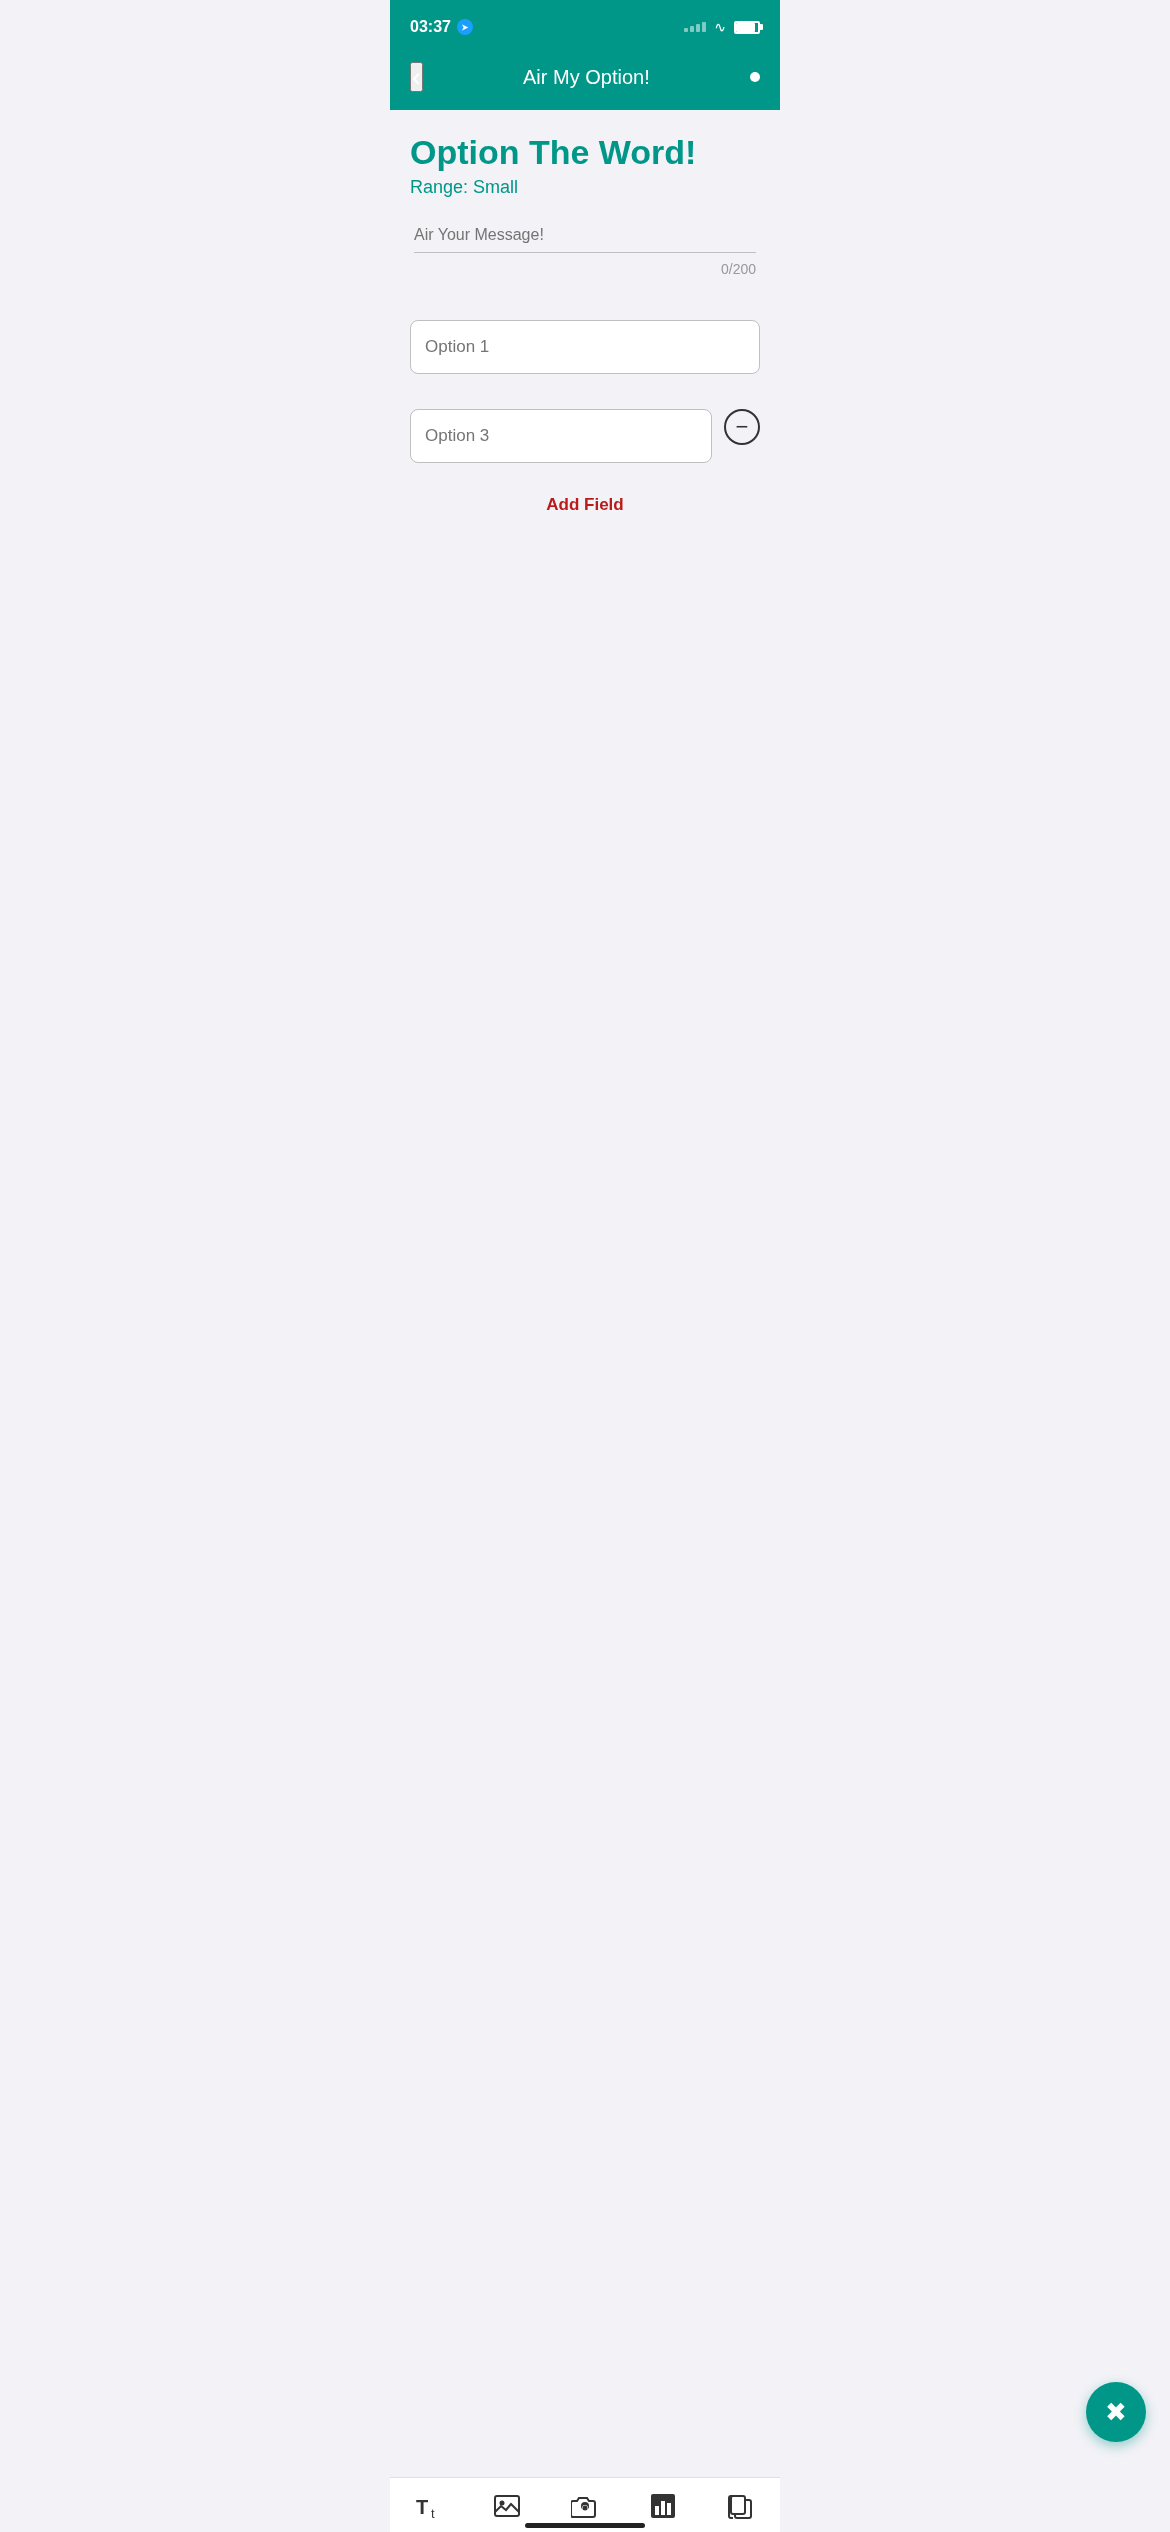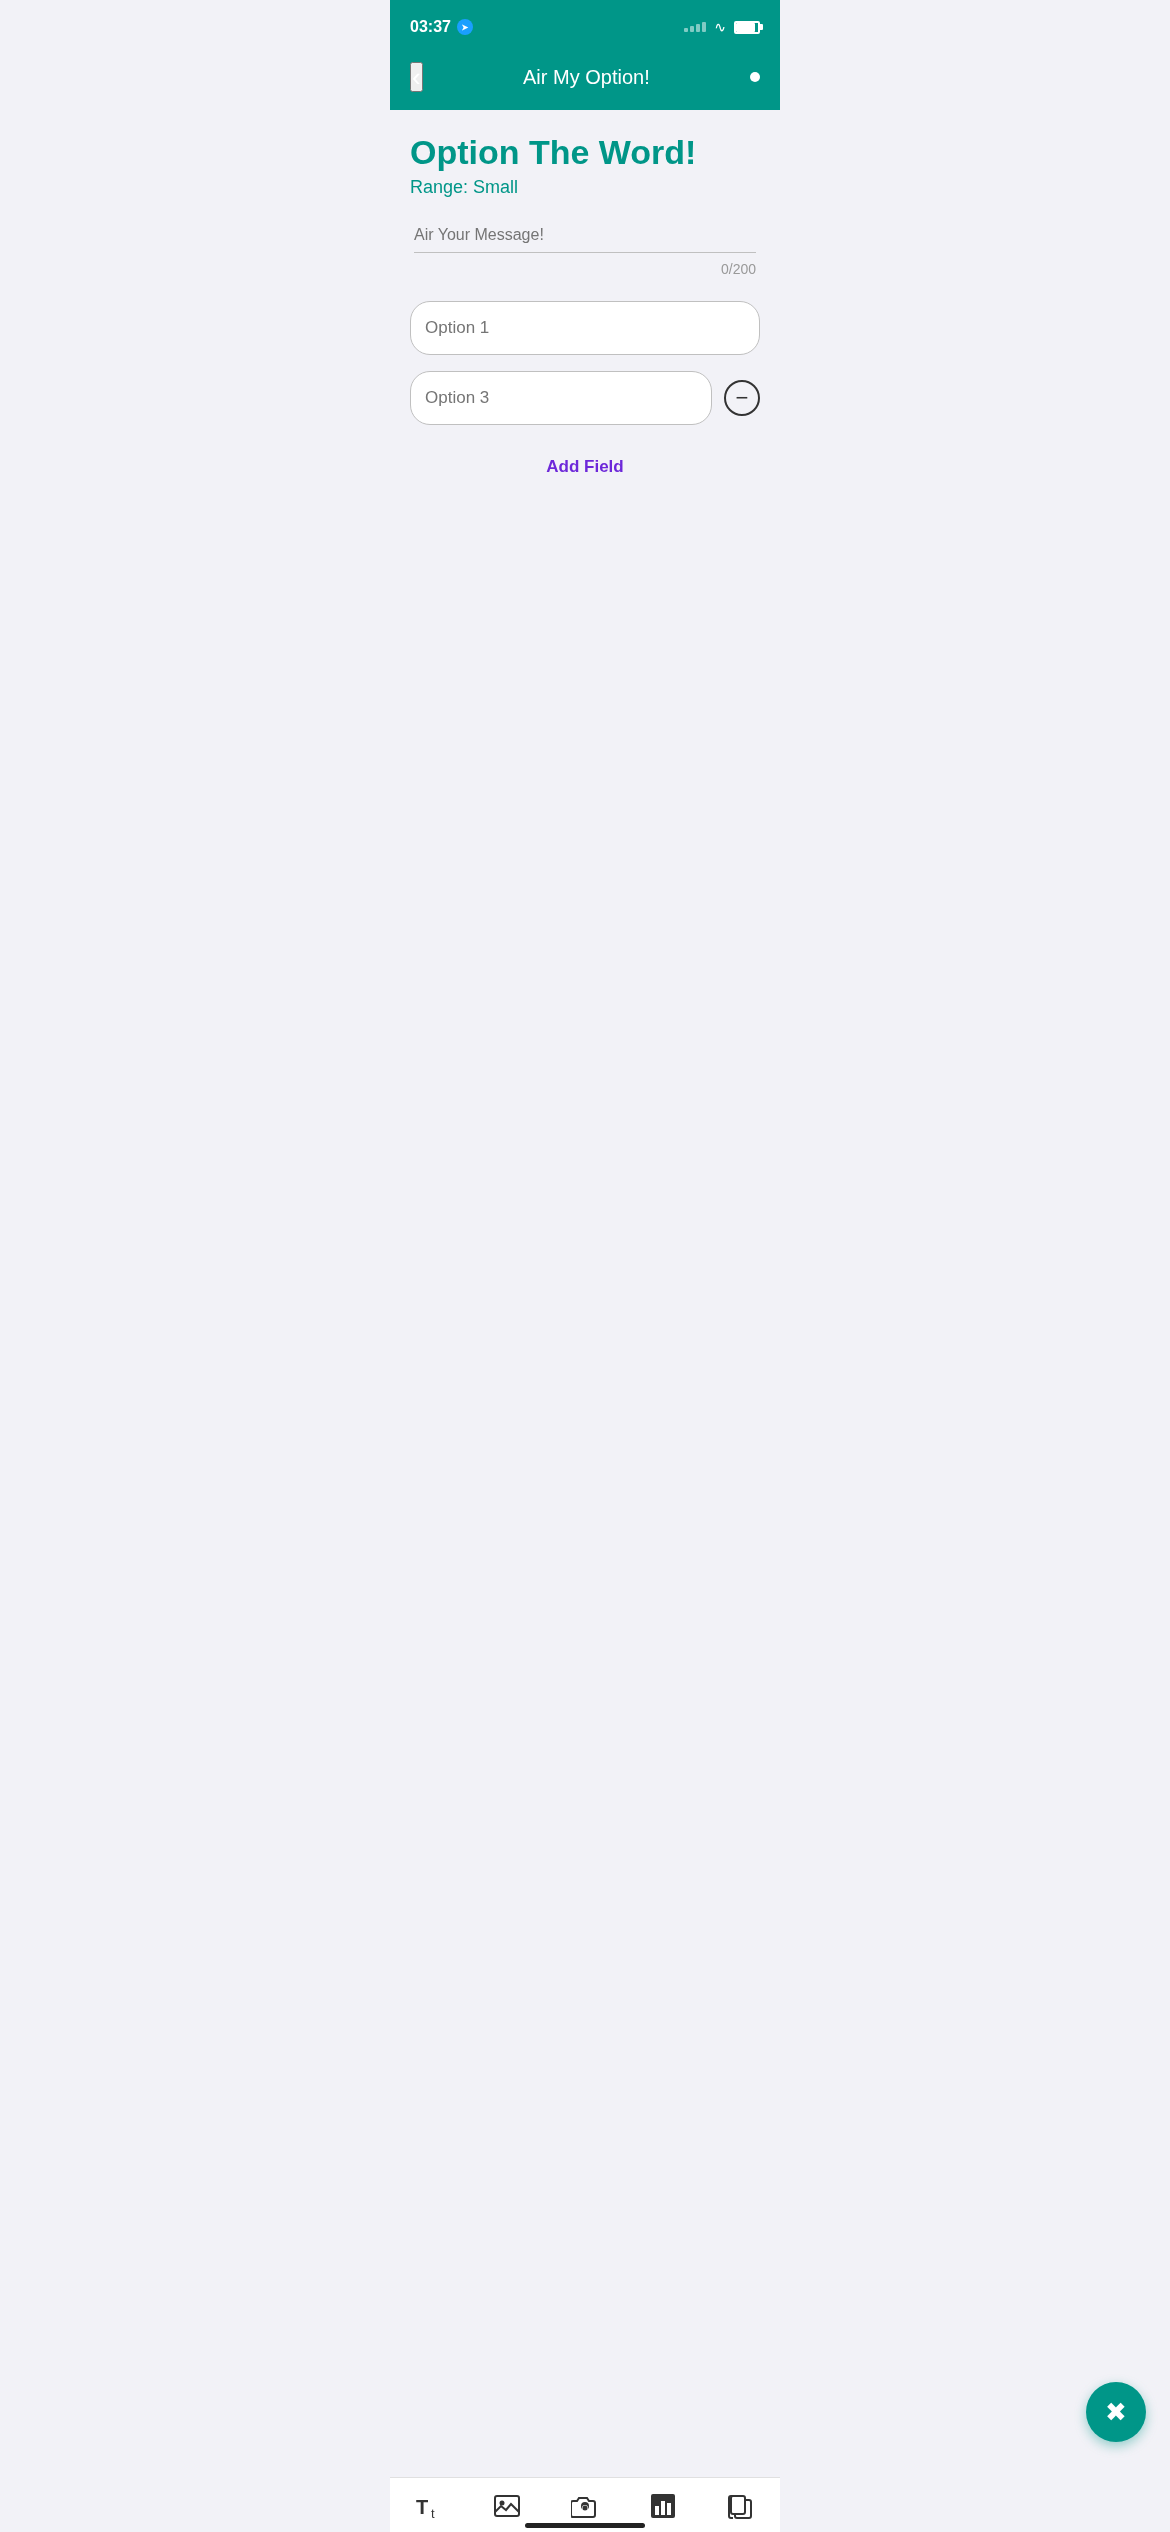--- a/index.html
+++ b/index.html
@@ -194,27 +194,28 @@
     .option-field-wrapper {
       display: flex;
       align-items: center;
       gap: 12px;
       margin-bottom: 16px;
     }
 
     .option-input {
       flex: 1;
       border: 1.5px solid #c0c0c0;
-      border-radius: 20px;
+      border-radius: 8px;
       padding: 16px 14px;
       font-size: 17px;
       color: #888;
       background: white;
       outline: none;
       font-family: inherit;
+      margin-top: 19px;
     }
 
     .remove-button {
       width: 36px;
       height: 36px;
       border: 2px solid #333;
       border-radius: 50%;
       display: flex;
       align-items: center;
       justify-content: center;
@@ -228,21 +229,21 @@
       font-size: 22px;
       color: #333;
       line-height: 1;
     }
 
     
     .add-field-button {
       text-align: center;
       font-size: 17px;
       font-weight: 600;
-      color: #6d28d9;
+      color: #b91c1c;
       cursor: pointer;
       padding: 16px;
       margin-top: 4px;
     }
 
     
     .fab {
       position: fixed;
       bottom: 90px;
       right: 24px;

